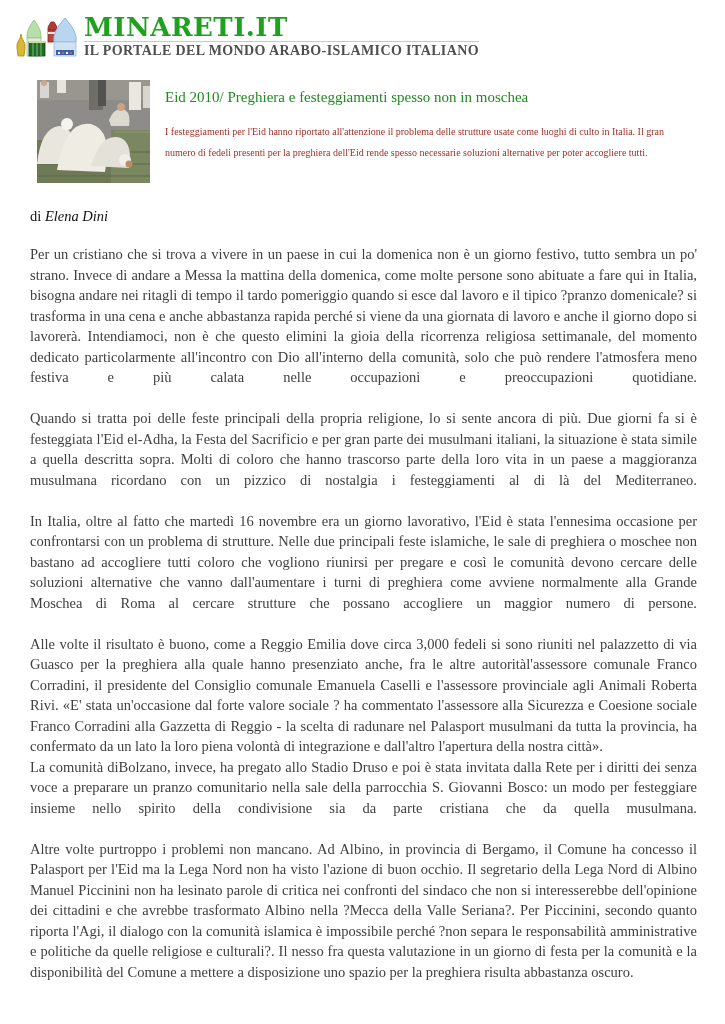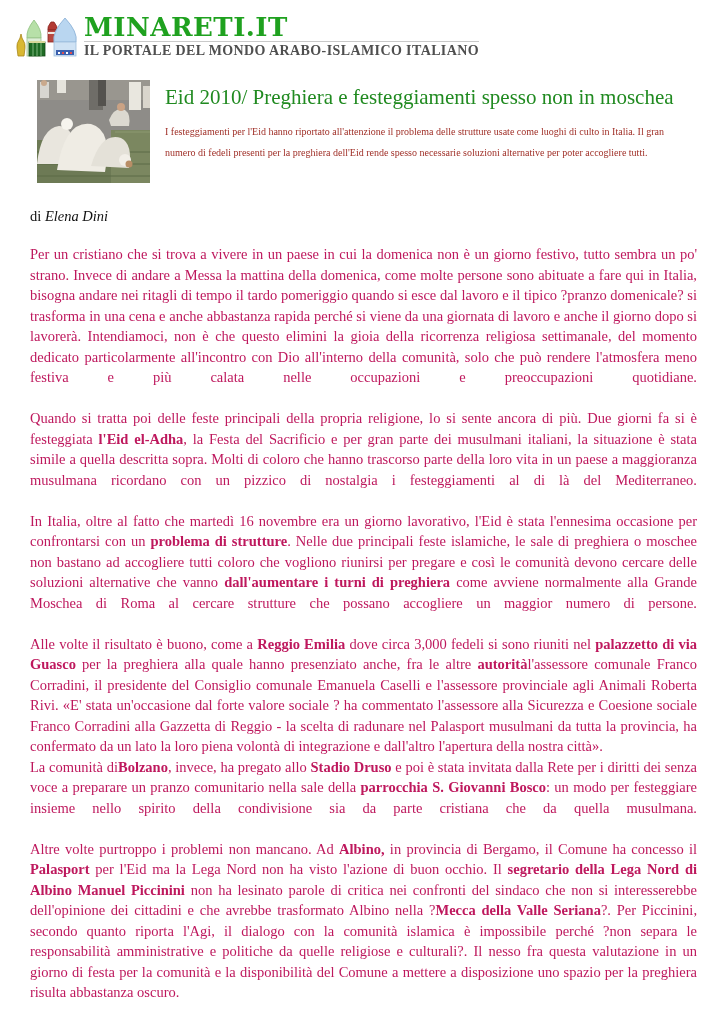--- a/index.html
+++ b/index.html
@@ -37,46 +37,46 @@
     color: var(--tagline-gray, #4f4f4f);
     margin-top: 2px;
     border-top: 1px solid #c9c9c9;
     padding-top: 1px;
   }
   
   .article-header { display: flex; margin: 20px 28px 0 37px; }
   .article-photo { flex: 0 0 auto; display: block; }
   .headline-block { margin-left: 15px; flex: 1; }
   .article-title {
-    font-size: 21px;
+    font-size: 15px;
     font-weight: normal;
     color: var(--title-green, #208a20);
     margin: 5px 0 0 0;
     line-height: 24px;
   }
   .standfirst {
     margin: 12px 0 0 0;
     font-size: 10px;
     line-height: 21px;
     color: var(--standfirst-red, #a03028);
   }
   
   .byline { margin: 23px 30px 0 30px; font-size: 14.5px; line-height: 20px; }
   .byline em { font-style: italic; font-family: Liberation Serif, serif; }
   .article-body { margin: 18px 28px 0 30px; }
   .body-par {
     font-size: 14.5px;
     line-height: 20.5px;
     text-align: justify;
     margin: 0 0 20.5px 0;
-    color: #be185d;
+    color: #404040;
   }
   .body-par.jlast { text-align-last: justify; }
   .body-par.no-gap { margin-bottom: 0; }
-  .body-par b { font-weight: bold; }
+  .body-par b { font-weight: normal; }
 </style>
 </head>
 <body>
 
 <div class="page">
 
   <div class="site-header">
     <div class="logo">
       <svg class="logo-icons" width="66" height="46" viewBox="0 0 66 46" xmlns="http://www.w3.org/2000/svg">
 

